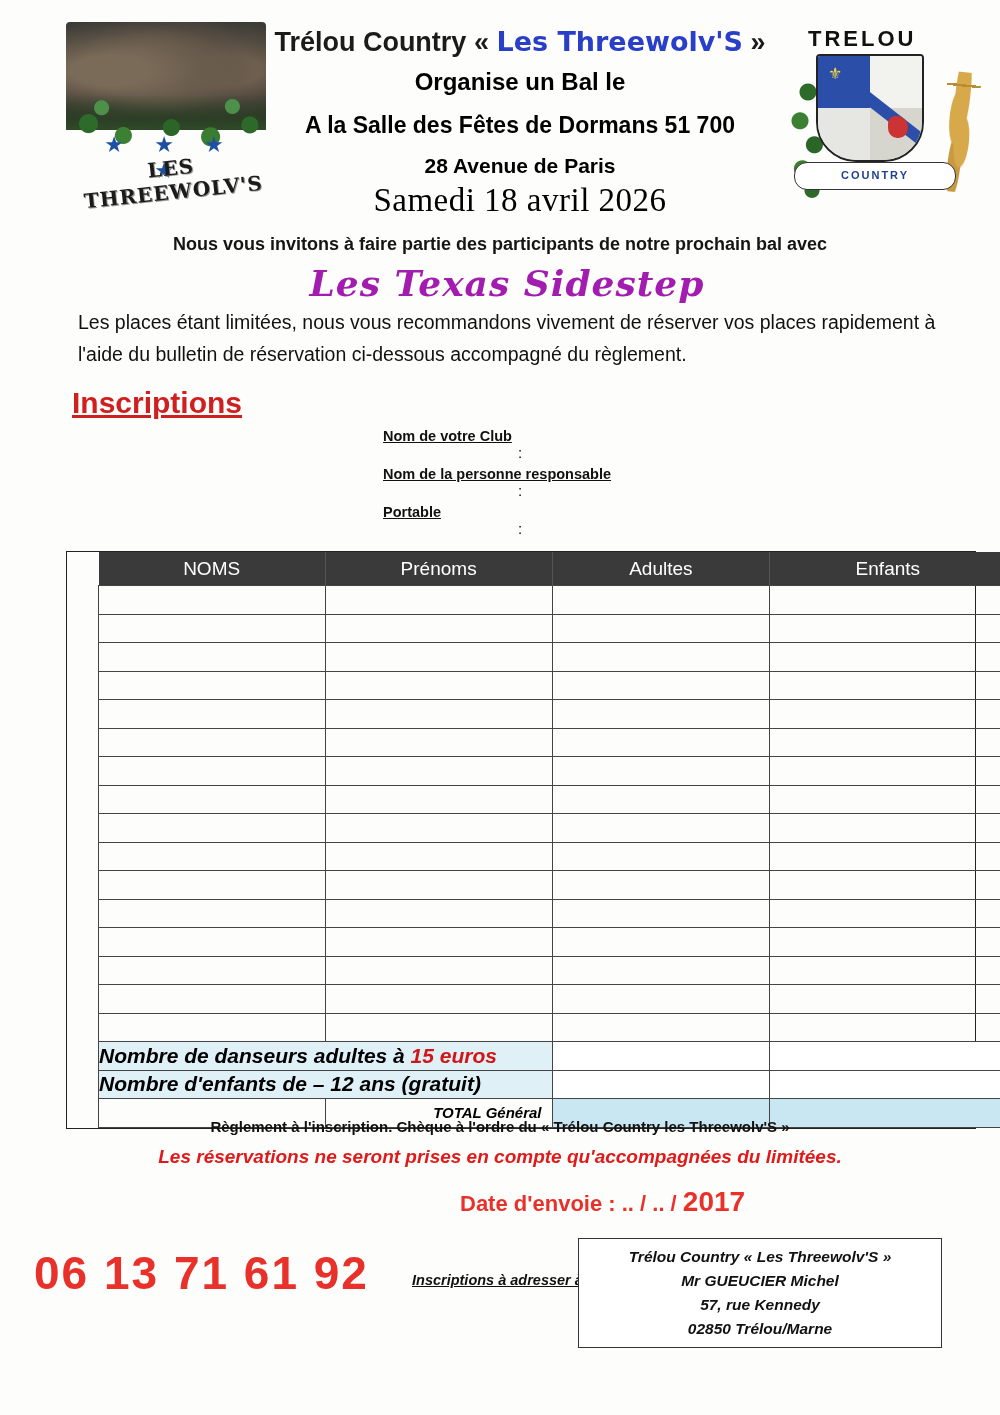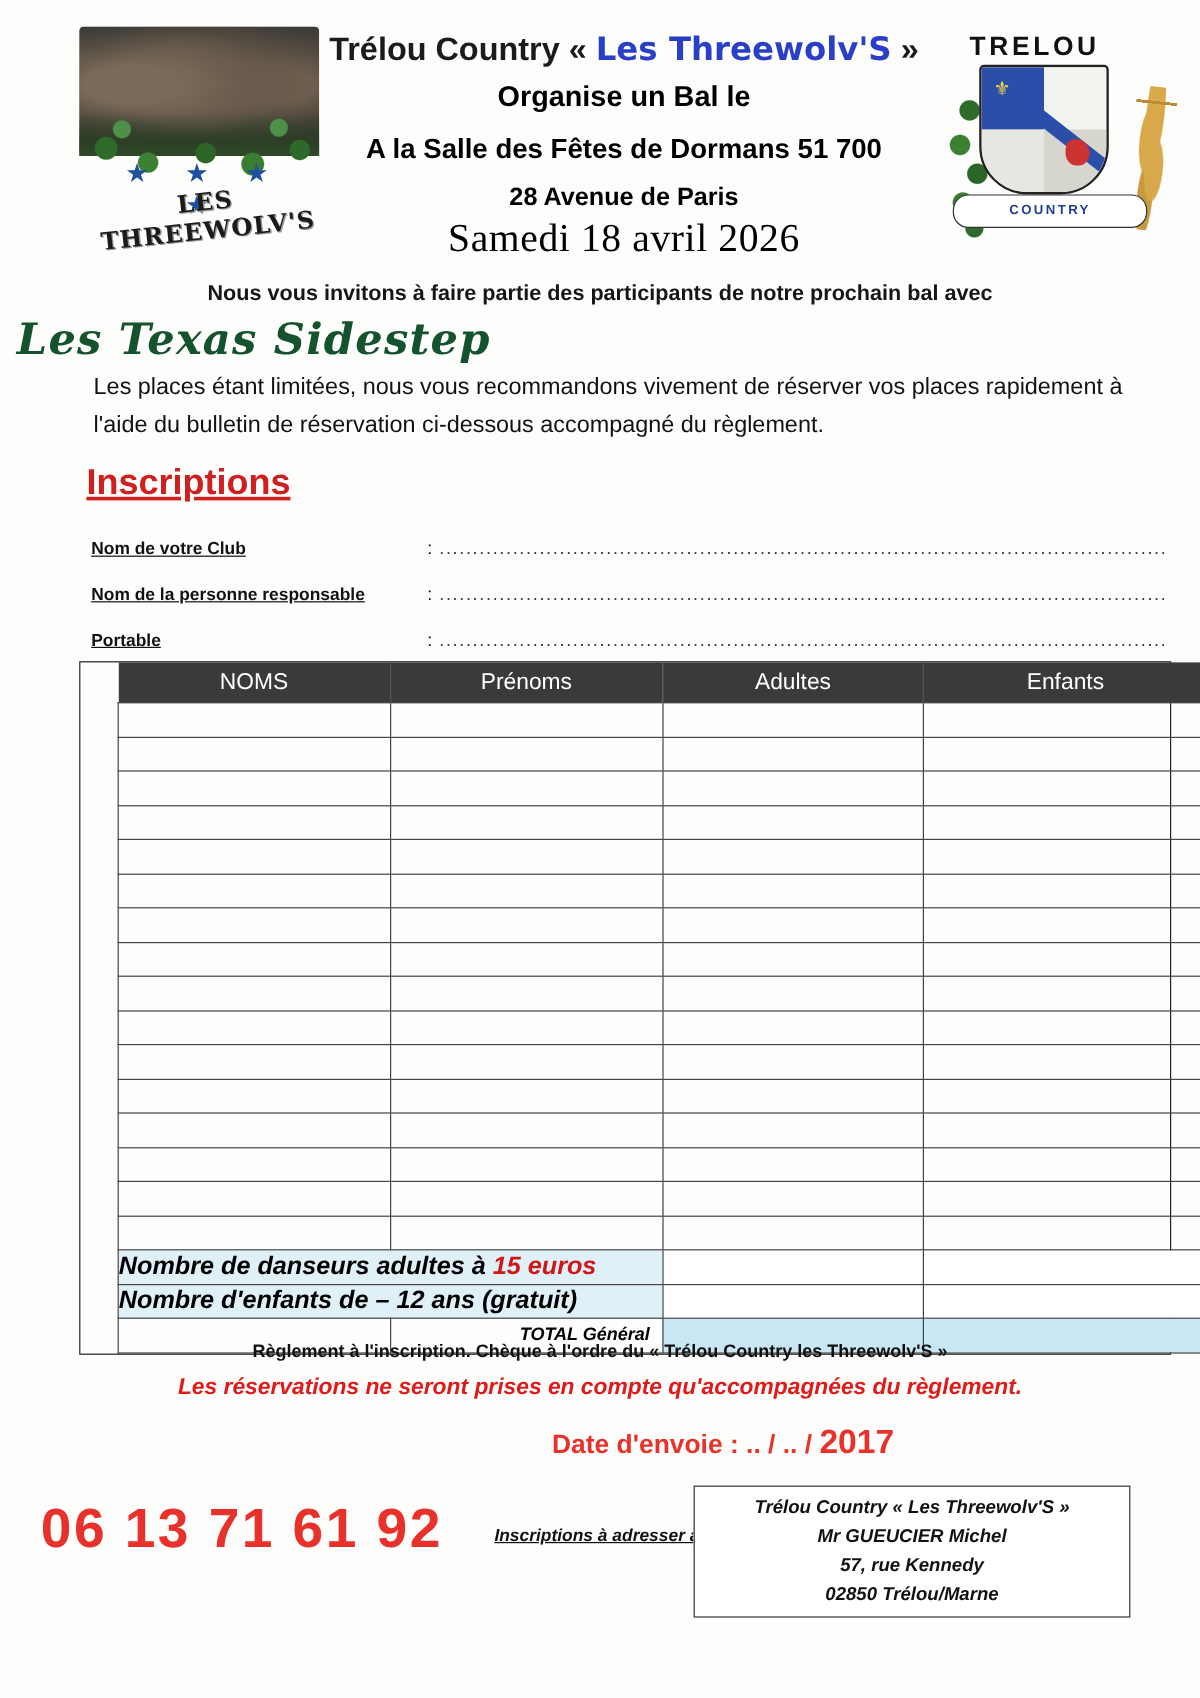--- a/index.html
+++ b/index.html
@@ -217,26 +217,26 @@
     top: 234px;
     text-align: center;
     font-size: 18px;
     font-weight: bold;
     color: #151515;
   }
   .band-name {
     position: absolute;
     left: 0; right: 0;
     top: 262px;
-    text-align: left;
+    text-align: center;
     font-family: "DejaVu Serif", serif;
     font-weight: bold;
     font-style: italic;
     font-size: 36px;
-    color: #14532d;
+    color: #a21caf;
     letter-spacing: 1px;
     padding-left: 14px;
   }
   .paragraph {
     position: absolute;
     left: 78px;
     right: 40px;
     top: 306px;
     font-size: 19.5px;
     line-height: 32px;
@@ -254,22 +254,23 @@
     text-decoration: underline;
   }
   .fields {
     position: absolute;
     left: 76px;
     right: 30px;
     top: 428px;
   }
   .field-row {
     display: flex;
-    align-items: flex-end;
+    align-items: center;
     height: 38px;
+    flex-direction: column;
   }
   .field-label {
     width: 280px;
     font-size: 14.5px;
     font-weight: bold;
     text-decoration: underline;
     color: #111;
   }
   .field-colon {
     width: 10px;
@@ -646,21 +647,21 @@
           <td></td>
           <td class="total-label">TOTAL Général</td>
           <td class="sum-cyan"></td>
           <td class="sum-cyan"></td>
         </tr>
       </tfoot>
     </table>
   </div>
 
   <div class="note1">Règlement à l'inscription. Chèque à l'ordre du « Trélou Country les Threewolv'S »</div>
-  <div class="note2">Les réservations ne seront prises en compte qu'accompagnées du règlement.</div>
+  <div class="note2">Les réservations ne seront prises en compte qu'accompagnées du limitées.</div>
 
   <div class="resa-phone">06 13 71 61 92</div>
 
   <div class="date-envoi">
     <span>Date d'envoie : .. / .. /</span>
     <span class="year">2017</span>
   </div>
 
   <div class="addr-label">Inscriptions à adresser à :</div>
   <div class="arrow-shaft"></div>

